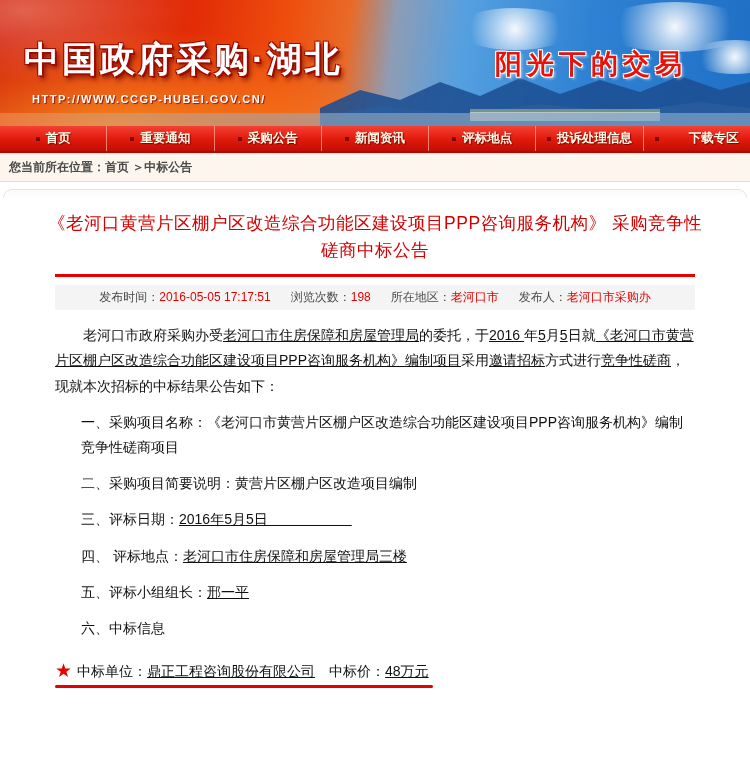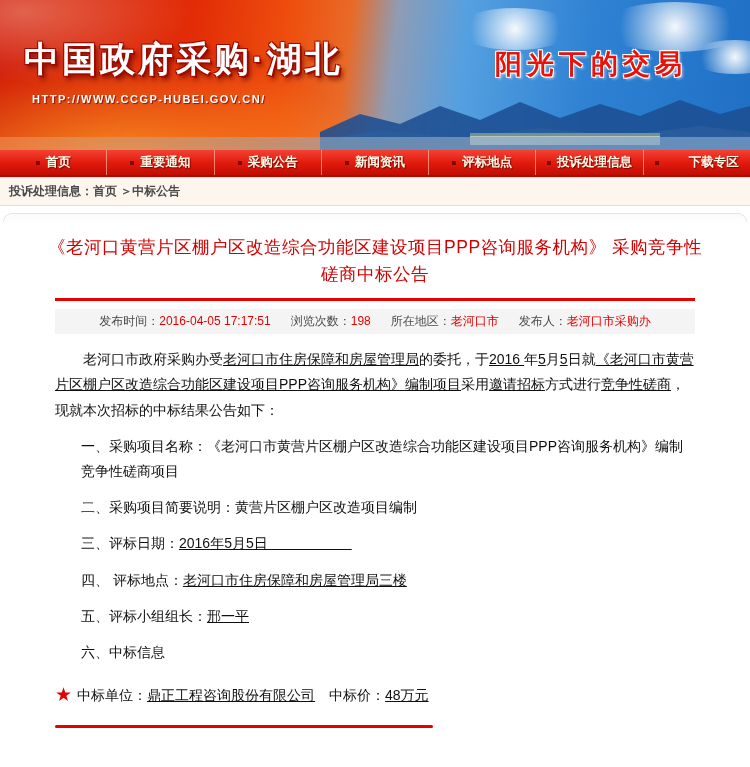--- a/index.html
+++ b/index.html
@@ -7,21 +7,21 @@
     --meta-bg:#f4f4f4; --breadcrumb-bg:#fdf6ee;
   }
   *{margin:0;padding:0;box-sizing:border-box;}
   html,body{width:750px;}
   body{
     width:750px;height:767px;overflow:hidden;background:#fff;
     font-family:"Liberation Sans","DejaVu Sans",sans-serif;color:#111;
   }
   
   .banner{
-    position:relative;height:150px;overflow:hidden;
+    position:relative;height:126px;overflow:hidden;
     background:
       radial-gradient(ellipse 430px 190px at 16% 115%, rgba(255,170,40,.85), rgba(255,120,0,0) 62%),
       radial-gradient(ellipse 260px 110px at 3% 8%, rgba(255,235,210,.35), transparent 65%),
       linear-gradient(97deg,#cf1605 0%,#e22d07 26%,#ee4e0e 38%,#e96a27 46%,#8f9cb4 52%,#55a0e0 61%,#2e81d3 78%,#1f70c5 100%);
   }
   .cloud{position:absolute;border-radius:50%;background:radial-gradient(circle,rgba(255,255,255,.95),rgba(255,255,255,0) 70%);}
   .cloud.c1{width:120px;height:42px;left:455px;top:8px;}
   .cloud.c2{width:150px;height:50px;left:600px;top:2px;}
   .cloud.c3{width:90px;height:34px;left:690px;top:40px;}
   .banner-mountains{position:absolute;right:0;bottom:0;width:430px;height:70px;}
@@ -72,21 +72,21 @@
   }
   .meta .pair{margin:0 10px;white-space:nowrap;}
   .meta .pair b{font-weight:normal;}
   .meta .val{color:var(--accent-red);}
   .body{margin:0 55px;font-size:14px;line-height:1.8;color:#101010;}
   .subtitle{text-align:center;font-weight:bold;font-size:14px;margin-top:18px;color:#000;}
   .p-indent{margin-top:13px;text-indent:2em;}
   .list-item{margin:11px 0 0 26px;}
   u{text-decoration:underline;}
   .winner-row{margin:13px 0 0 0;}
-  .winner-wrap{position:relative;display:inline-block;padding-bottom:16px;}
+  .winner-wrap{position:relative;display:inline-block;padding-bottom:0;}
   .winner-wrap::after{content:"";position:absolute;left:0;right:-4px;bottom:0;height:3px;
     background:var(--accent-red);border-radius:2px;}
   .star{color:var(--accent-red);font-size:19px;margin-right:5px;vertical-align:-1px;}
   .phone-line{margin:12px 0 0 20px;}
 </style>
 </head>
 <body>
 
 <div class="banner">
   <span class="cloud c1"></span>
@@ -129,30 +129,30 @@
       <span class="nav-bullet"></span>
       <span>投诉处理信息</span>
     </div>
   <div class="nav-item">
       <span class="nav-bullet"></span>
       <span>下载专区</span>
     </div>
 </div>
 
 <div class="breadcrumb">
-  <span>投诉处理信息：</span><a>首页</a>
+  <span>您当前所在位置：</span><a>首页</a>
   <span>＞</span><span>中标公告</span>
 </div>
 <div class="card-top"></div>
 
 <h1 class="page-title">《老河口黄营片区棚户区改造综合功能区建设项目PPP咨询服务机构》 采购竞争性磋商中标公告</h1>
 <div class="red-rule"></div>
 
 <div class="meta">
-  <span class="pair"><b>发布时间：</b><span class="val">2016-04-05 17:17:51</span></span>
+  <span class="pair"><b>发布时间：</b><span class="val">2016-05-05 17:17:51</span></span>
   <span class="pair"><b>浏览次数：</b><span class="val">198</span></span>
   <span class="pair"><b>所在地区：</b><span class="val">老河口市</span></span>
   <span class="pair"><b>发布人：</b><span class="val">老河口市采购办</span></span>
 </div>
 
 <div class="body">
 
   <p class="p-indent"><span>老河口市政府采购办受</span><u>老河口市住房保障和房屋管理局</u><span>的委托，于</span><u>2016 </u><span>年</span><u>5</u><span>月</span><u>5</u><span>日就</span><u>《老河口市黄营片区棚户区改造综合功能区建设项目PPP咨询服务机构》编制项目</u><span>采用</span><u>邀请招标</u><span>方式进行</span><u>竞争性磋商</u><span>，现就本次招标的中标结果公告如下：</span></p>
 
   <p class="list-item"><span>一、采购项目名称：《老河口市黄营片区棚户区改造综合功能区建设项目PPP咨询服务机构》编制竞争性磋商项目</span></p>

